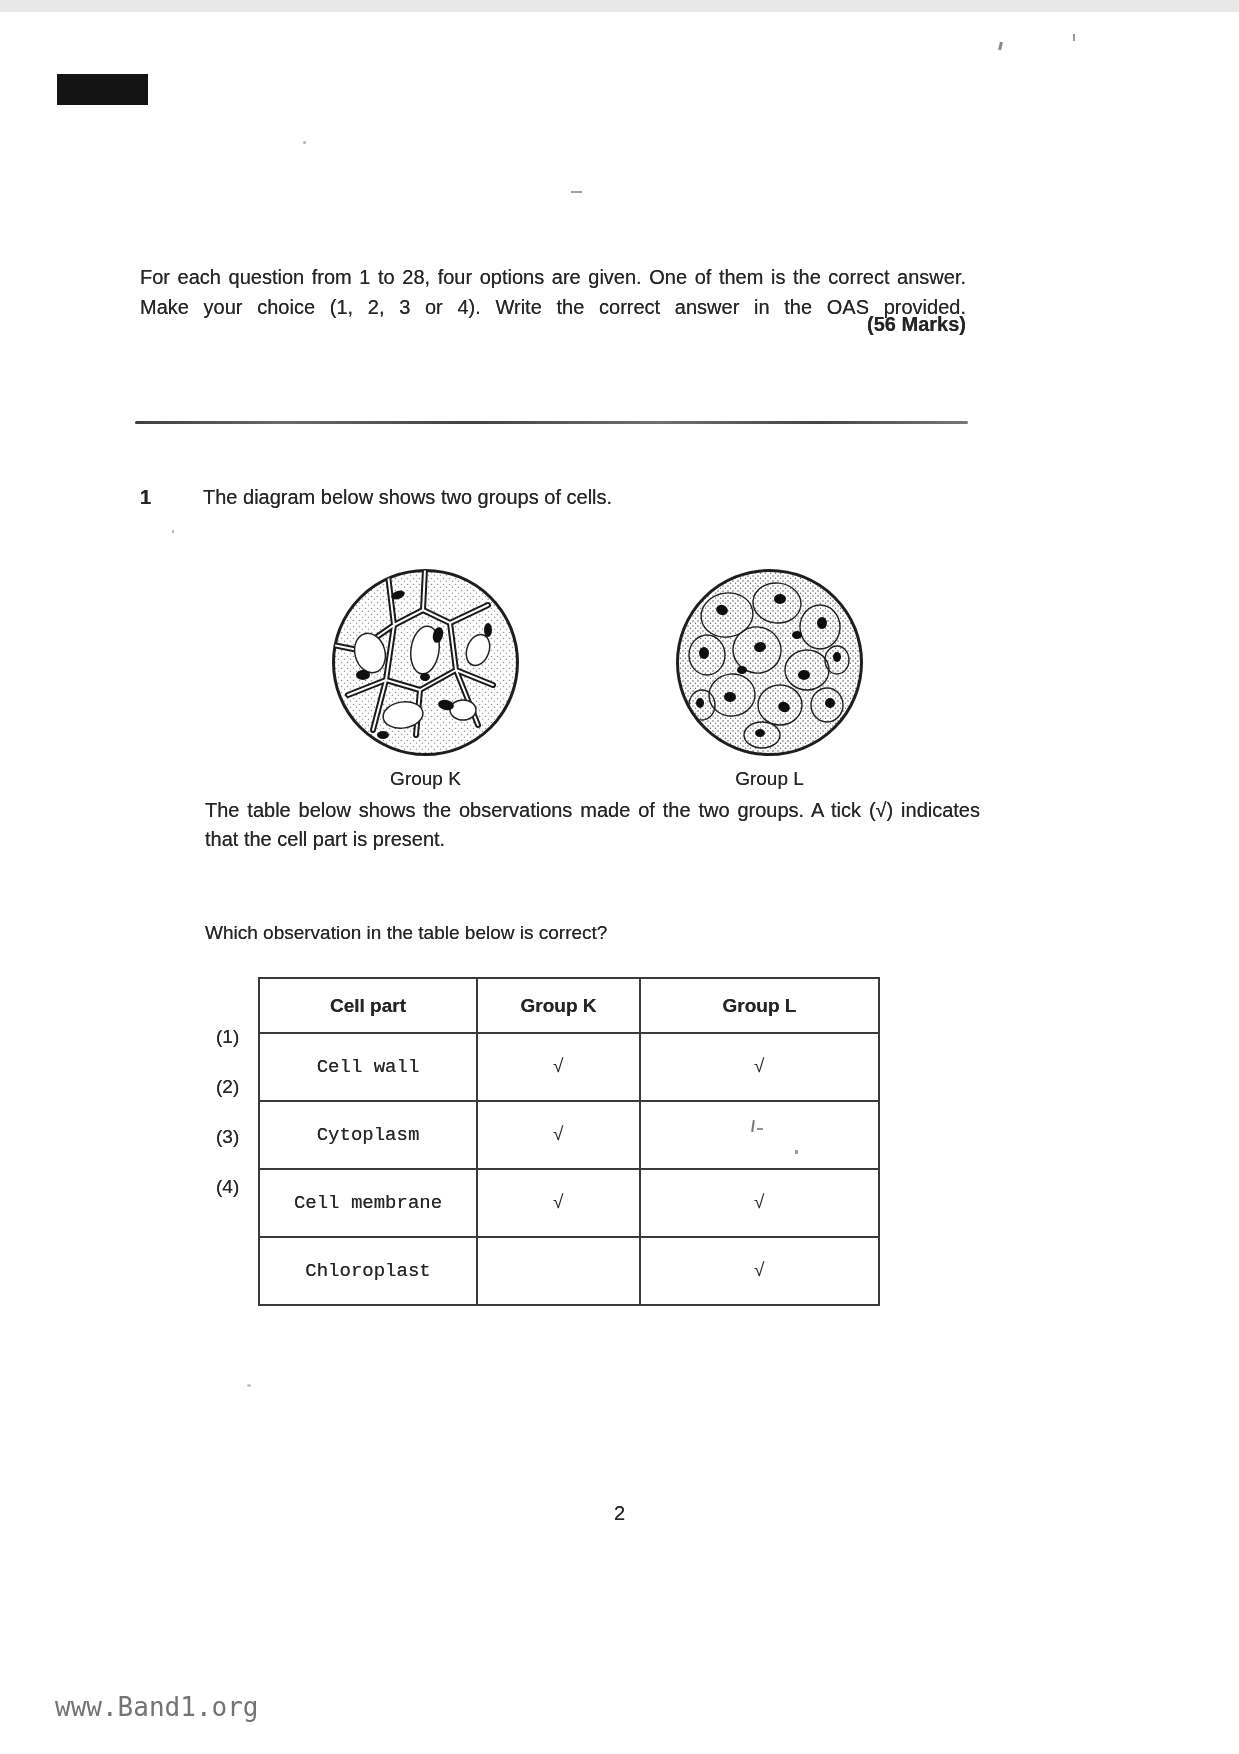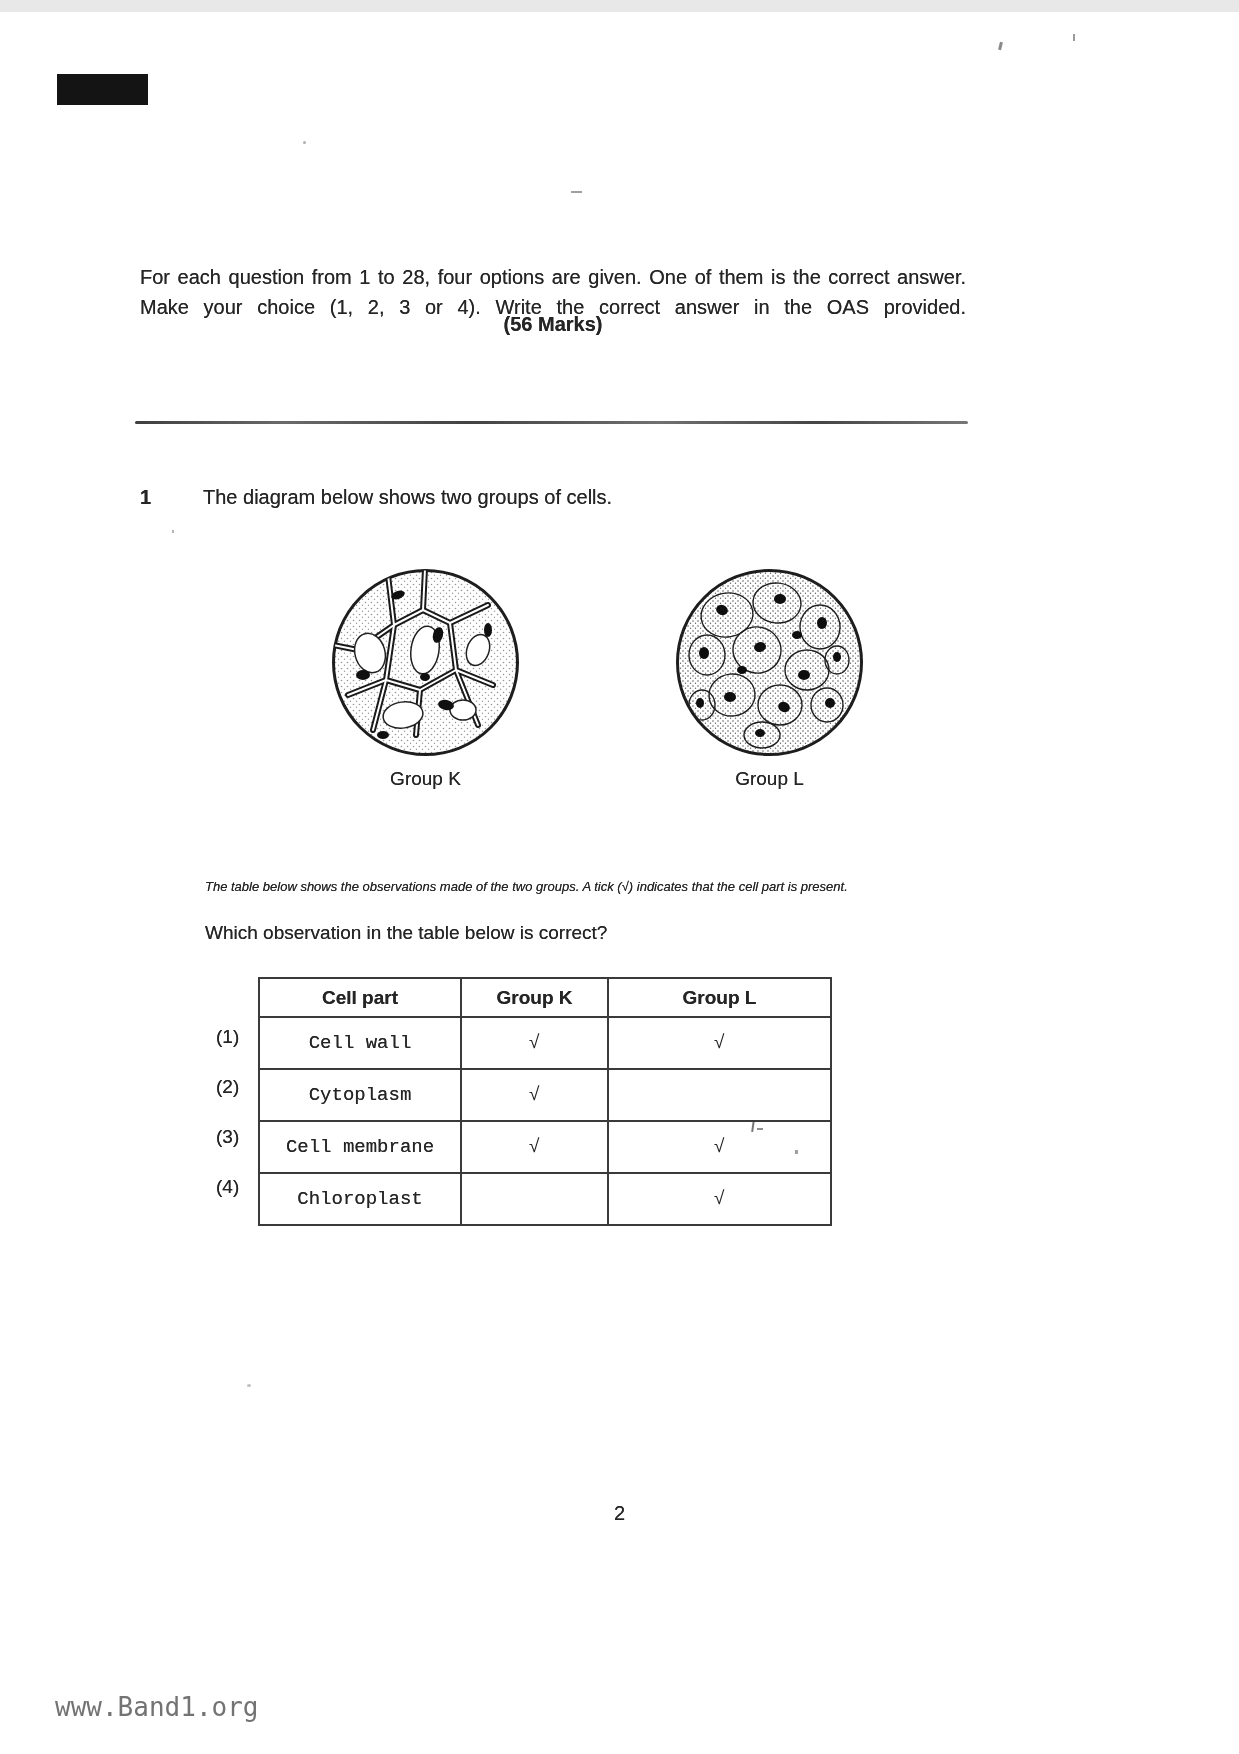--- a/index.html
+++ b/index.html
@@ -21,21 +21,21 @@
   }
 
   .instructions {
     position: absolute; left: 140px; top: 250px; width: 826px;
     font-size: 20px; line-height: 30px;
   }
   .instr-line { text-align: justify; text-align-last: justify; }
 
   .marks-line {
     position: absolute; left: 140px; top: 301px; width: 826px;
-    font-size: 20px; font-weight: bold; text-align: center;
+    font-size: 20px; font-weight: bold; text-align: right;
   }
 
   .divider-rule {
     position: absolute; left: 135px; top: 409px; width: 833px; height: 3px;
     background: linear-gradient(90deg,#3f3f3f 0%,#6a6a6a 18%,#424242 40%,#707070 63%,#454545 82%,#777 100%);
     border-radius: 2px;
   }
 
   .q-number {
     position: absolute; left: 140px; top: 474px;
@@ -46,36 +46,36 @@
     font-size: 20px;
   }
 
   .figure-k { position: absolute; left: 328px; top: 553px; width: 195px; height: 195px; }
   .figure-l { position: absolute; left: 672px; top: 553px; width: 195px; height: 195px; }
   .figure-label { position: absolute; top: 756px; width: 195px; text-align: center; font-size: 19px; }
   .figure-label.k { left: 328px; }
   .figure-label.l { left: 672px; }
 
   .observation-note {
-    position: absolute; left: 205px; top: 860px; width: 775px;
-    font-size: 13px; line-height: 29px; text-align: justify; font-style: italic;
+    position: absolute; left: 205px; top: 784px; width: 775px;
+    font-size: 20px; line-height: 29px; text-align: justify;
   }
   .prompt-text {
     position: absolute; left: 205px; top: 910px; width: 700px;
     font-size: 19px;
   }
 
   table.obs-table {
     position: absolute; left: 258px; top: 965px;
     border-collapse: collapse; table-layout: fixed;
   }
   .obs-table th, .obs-table td {
     border: 2px solid #3a3a3a;
     text-align: center; vertical-align: middle;
-    font-size: 19px; padding: 0;
+    font-size: 19px; padding: 8px;
   }
   .obs-table th { font-weight: bold; height: 37px; }
   .obs-table td { height: 50px; font-family: Liberation Mono, monospace; }
   .col-part  { width: 200px; }
   .col-k     { width: 145px; }
   .col-l     { width: 221px; }
   .tick-cell { font-size: 21px; }
 
   .opt-label { position: absolute; left: 216px; font-size: 19px; }
   .opt-1 { top: 1014px; }

